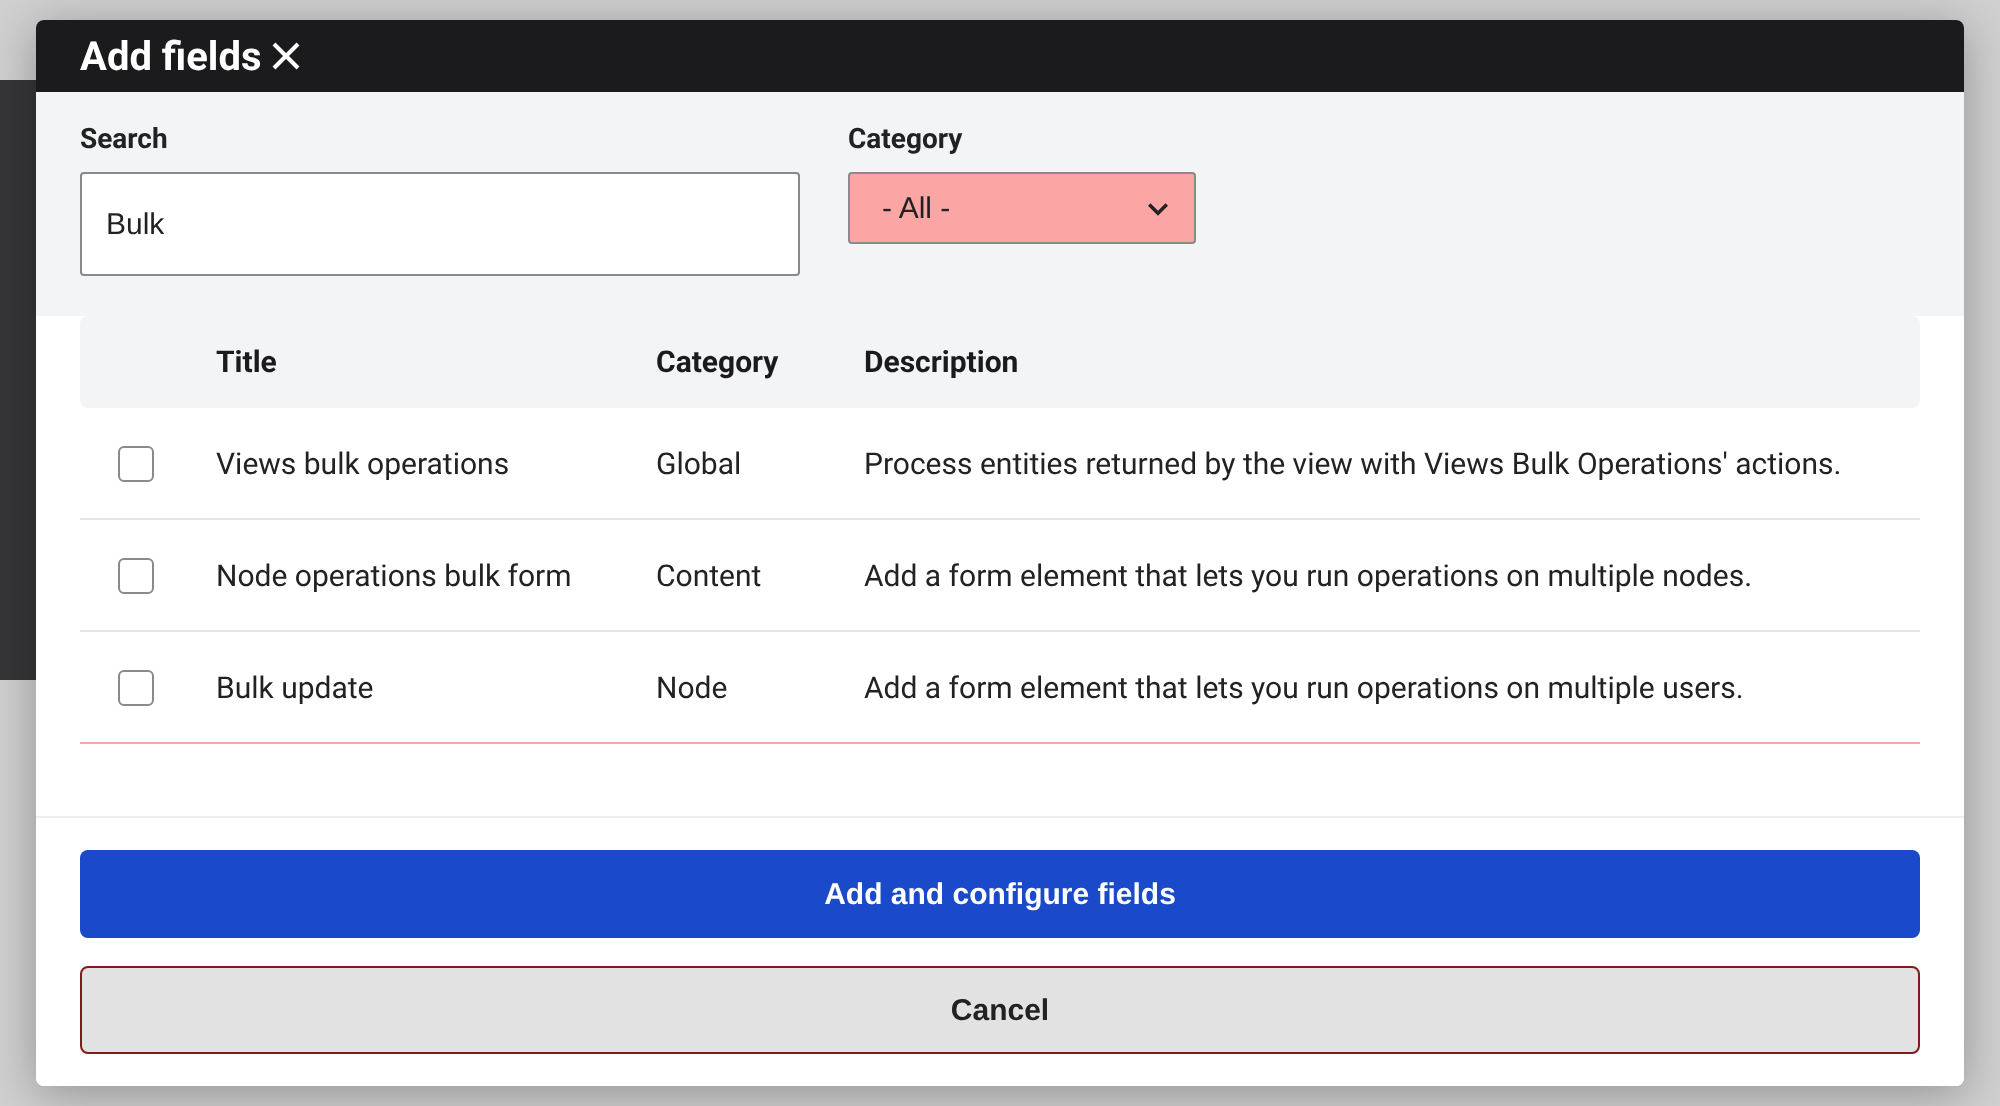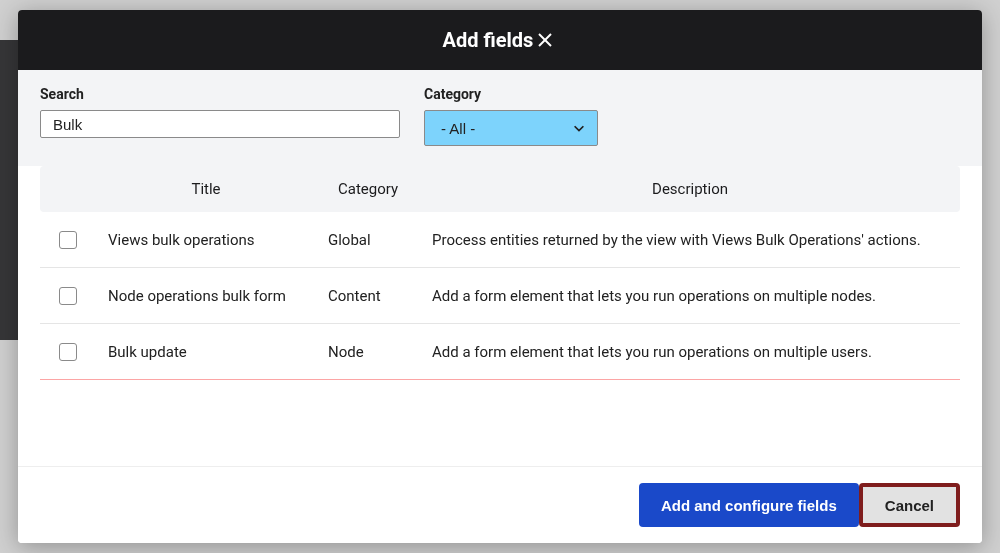--- a/index.html
+++ b/index.html
@@ -32,23 +32,23 @@
       background: #fff;
       border-radius: 4px;
       box-shadow: 0 4px 24px rgba(0,0,0,0.3);
       display: flex;
       flex-direction: column;
       overflow: hidden;
     }
     .modal-header {
       background: #1b1b1d;
       color: #fff;
-      padding: 18px 22px;
-      display: flex;
-      justify-content: center;
+      padding: 6px 22px;
+      display: flex;
+      justify-content: flex-start;
       align-items: center;
     }
     .modal-title {
       font-size: 20px;
       font-weight: 700;
     }
     .close-btn {
       background: transparent;
       border: none;
       color: #fff;
@@ -73,40 +73,40 @@
       flex-direction: column;
       gap: 8px;
     }
     .filter-label {
       font-size: 14px;
       font-weight: 700;
       color: #222;
     }
     .search-input {
       width: 360px;
-      height: 28px;
+      height: 52px;
       border: 1px solid #8a8a8a;
       border-radius: 2px;
       padding: 0 12px;
       font-size: 15px;
       background: #fff;
       color: #222;
     }
     .select-wrap {
       position: relative;
       width: 174px;
     }
     .category-select {
       width: 100%;
       height: 36px;
       border: 1px solid #8a8a8a;
       border-radius: 2px;
       padding: 0 36px 0 16px;
       font-size: 15px;
-      background: #7dd3fc;
+      background: #fca5a5;
       appearance: none;
       -webkit-appearance: none;
       color: #222;
       cursor: pointer;
     }
     .select-chevron {
       position: absolute;
       right: 12px;
       top: 50%;
       transform: translateY(-50%);
@@ -120,23 +120,23 @@
       overflow-y: auto;
       padding: 0 22px 12px 22px;
       position: relative;
     }
     .fields-table {
       width: 100%;
       border-collapse: collapse;
     }
     .fields-table thead th {
       background: #f3f4f6;
-      text-align: center;
-      font-size: 15px;
-      font-weight: 400;
+      text-align: left;
+      font-size: 15px;
+      font-weight: 700;
       color: #1b1b1d;
       padding: 14px 12px;
       border-radius: 0;
     }
     .fields-table thead th:first-child {
       border-top-left-radius: 4px;
       border-bottom-left-radius: 4px;
       width: 56px;
     }
     .fields-table thead th:last-child {
@@ -167,40 +167,42 @@
       -webkit-appearance: none;
       cursor: pointer;
       background: #fff;
       display: inline-block;
       vertical-align: middle;
     }
     .modal-footer {
       padding: 16px 22px;
       display: flex;
       justify-content: flex-end;
+      gap: 14px;
       border-top: 1px solid #eee;
       background: #fff;
+      flex-direction: column;
     }
     .btn {
       height: 44px;
       padding: 0 22px;
       font-size: 15px;
       font-weight: 600;
       border-radius: 4px;
       cursor: pointer;
       border: none;
     }
     .btn-primary {
       background: #1a49c9;
       color: #fff;
     }
     .btn-secondary {
       background: #e2e2e2;
       color: #222;
-      border: 4px solid #7f1d1d;
+      border: 1px solid #7f1d1d;
     }
     
     .bg-blur {
       position: absolute;
       left: 0;
       top: 40px;
       width: 20px;
       height: 300px;
       background: #1b1b1d;
       opacity: 0.85;

